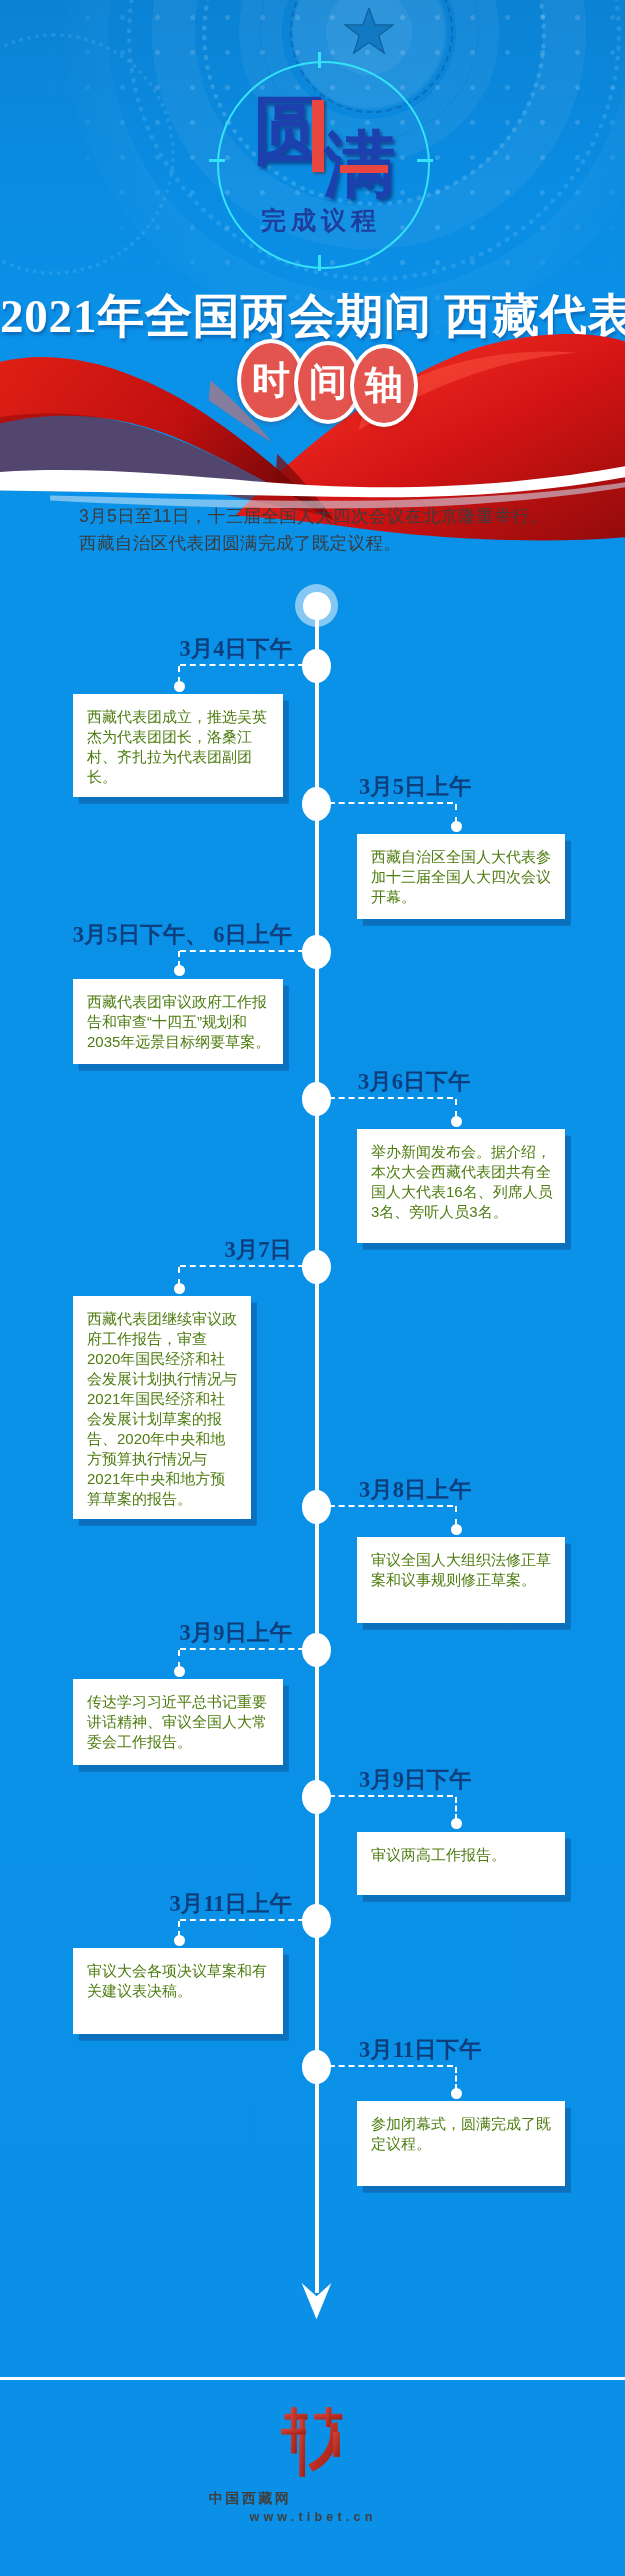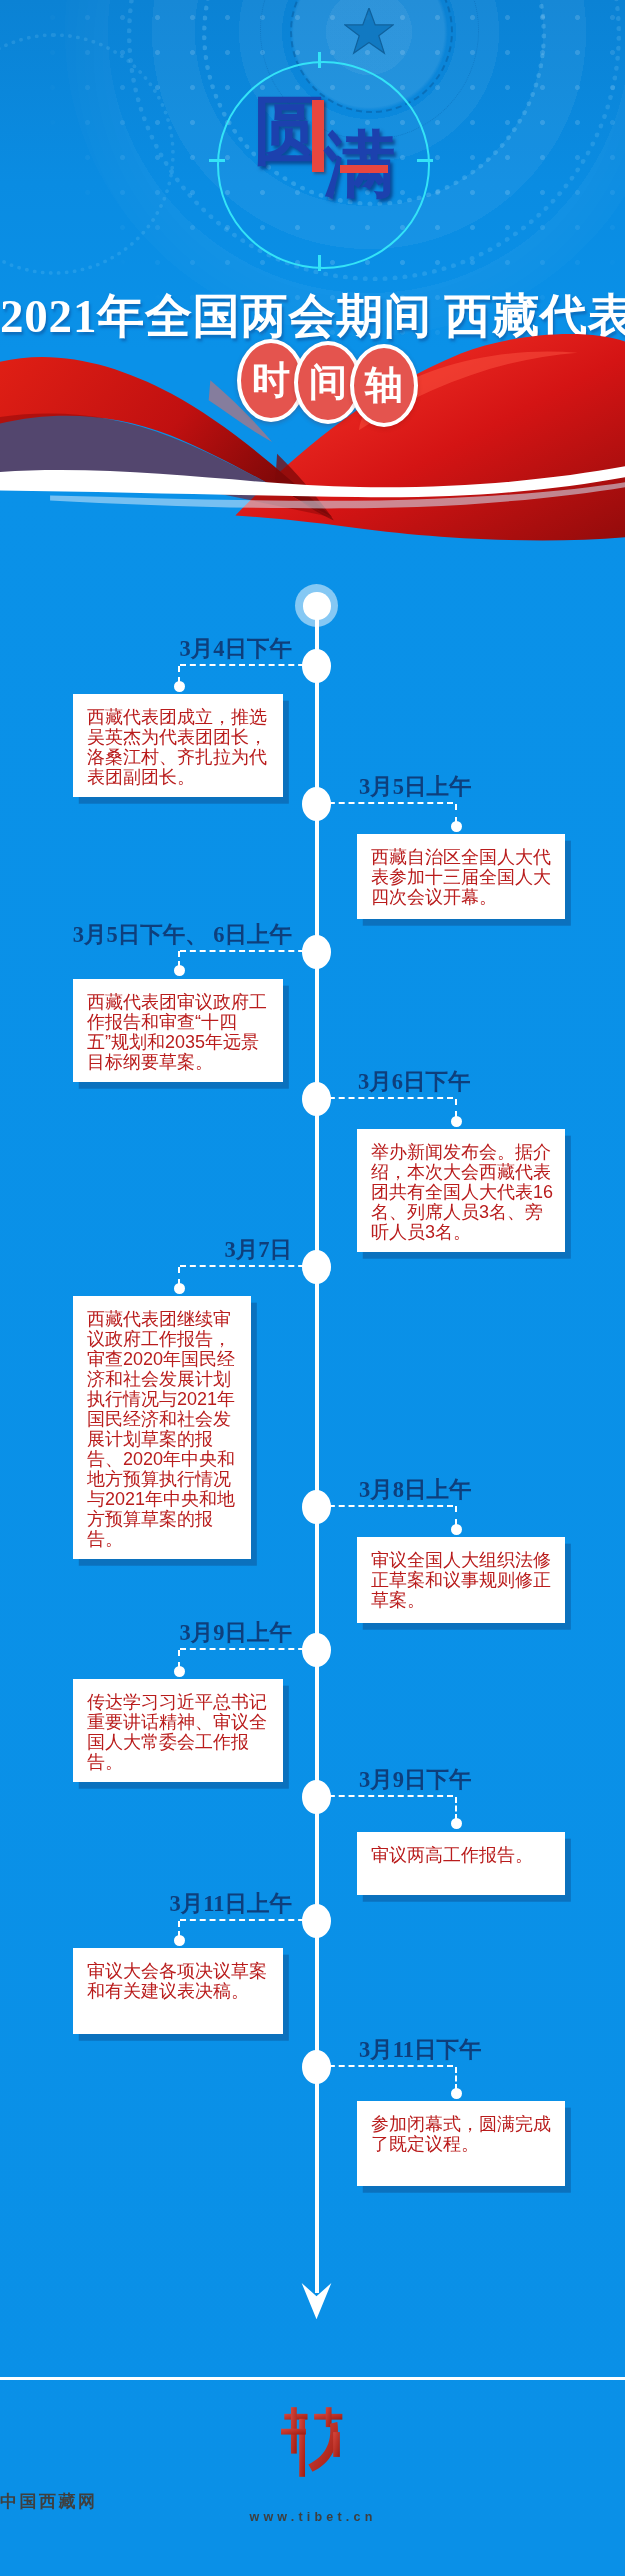--- a/index.html
+++ b/index.html
@@ -55,27 +55,27 @@
   .start-halo{position:absolute;left:295px;top:584px;width:43px;height:43px;border-radius:50%;background:rgba(255,255,255,0.5);}
   .start-core{position:absolute;left:303px;top:592px;width:27.5px;height:27.5px;border-radius:50%;background:#ffffff;}
   .node{position:absolute;left:302px;width:29px;height:34px;border-radius:50%;background:#ffffff;}
   .dash-h{position:absolute;height:0;border-top:2.5px dashed #ffffff;}
   .dash-v{position:absolute;width:0;border-left:2.5px dashed #ffffff;}
   .dot{position:absolute;width:11px;height:11px;border-radius:50%;background:#ffffff;}
   .date{position:absolute;font-family:"Liberation Serif","DejaVu Serif",serif;font-weight:bold;
     font-size:22.5px;color:#0e3f7c;white-space:nowrap;line-height:1;}
   .card{position:absolute;background:#ffffff;box-shadow:5.8px 6.7px 0 rgba(12,82,148,0.5);
     padding:13.4px 11.7px 10px 14px;box-sizing:border-box;}
-  .card p{margin:0;font-size:18px;line-height:20px;color:#b91c1c;}
+  .card p{margin:0;font-size:15px;line-height:20px;color:#4d7c0f;}
   .arrowhead{position:absolute;left:300px;top:2283px;}
   
   .divider{position:absolute;left:0;top:2377px;width:626px;height:3.3px;background:#ffffff;}
   .logo{position:absolute;left:281px;top:2407px;}
-  .site-name{position:absolute;left:0;top:2490px;width:500px;text-align:left;
-    font-size:17px;font-weight:bold;color:#3f3f3f;letter-spacing:2.5px;}
+  .site-name{position:absolute;left:0;top:2490px;width:500px;text-align:center;
+    font-size:14px;font-weight:bold;color:#3f3f3f;letter-spacing:2.5px;}
   .site-url{position:absolute;left:0;top:2510px;width:626px;text-align:center;
     font-size:12.5px;font-weight:bold;color:#3f3f3f;letter-spacing:4.2px;}
   .credits{position:absolute;left:0;top:2530px;width:626px;text-align:center;
     font-size:16.7px;color:#414141;letter-spacing:0.8px;}
   .credits span{margin:0 11.7px;}
 </style>
 </head>
 <body>
 
 <div class="poster">
@@ -92,20 +92,21 @@
 
   <div class="emblem-ring"></div>
   <div class="tick tick-top"></div>
   <div class="tick tick-bottom"></div>
   <div class="tick tick-left"></div>
   <div class="tick tick-right"></div>
   <div class="emb-char emb-yuan">圆</div>
   <div class="emb-redbar"></div>
   <div class="emb-char emb-man">满</div>
   <div class="emb-redstroke"></div>
+  <div class="emb-sub">完成议程</div>
 
   <div class="page-title">2021年全国两会期间  西藏代表团</div>
 
   <svg class="ribbon" viewBox="0 0 750 310">
     <defs>
       <linearGradient id="gRed" x1="0" y1="0" x2="1" y2="1">
         <stop offset="0" stop-color="#ff3b2d"></stop>
           <stop offset="0.55" stop-color="#d41414"></stop>
           <stop offset="1" stop-color="#930b0b"></stop>
       </linearGradient>
@@ -128,20 +129,21 @@
   <div class="tl-circle" style="left:237px;top:339px;">
     <span>时</span>
   </div>
   <div class="tl-circle" style="left:294px;top:341px;">
     <span>间</span>
   </div>
   <div class="tl-circle" style="left:350px;top:344px;">
     <span>轴</span>
   </div>
 
+  <div class="intro">3月5日至11日，十三届全国人大四次会议在北京隆重举行。西藏自治区代表团圆满完成了既定议程。</div>
 
   <div class="main-line"></div>
   <div class="start-halo"></div>
   <div class="start-core"></div>
   <div id="timeline-entries">
       <div class="date" style="top: 638px; right: 334px; text-align: right;">3月4日下午</div>
       <div class="dash-h" style="top: 664px; left: 180px; width: 134px;"></div>
       <div class="dash-v" style="left: 178px; top: 666px; height: 16.7px;"></div>
       <div class="dot" style="left: 174px; top: 681px;"></div>
       <div class="node" style="top: 649px;"></div>

